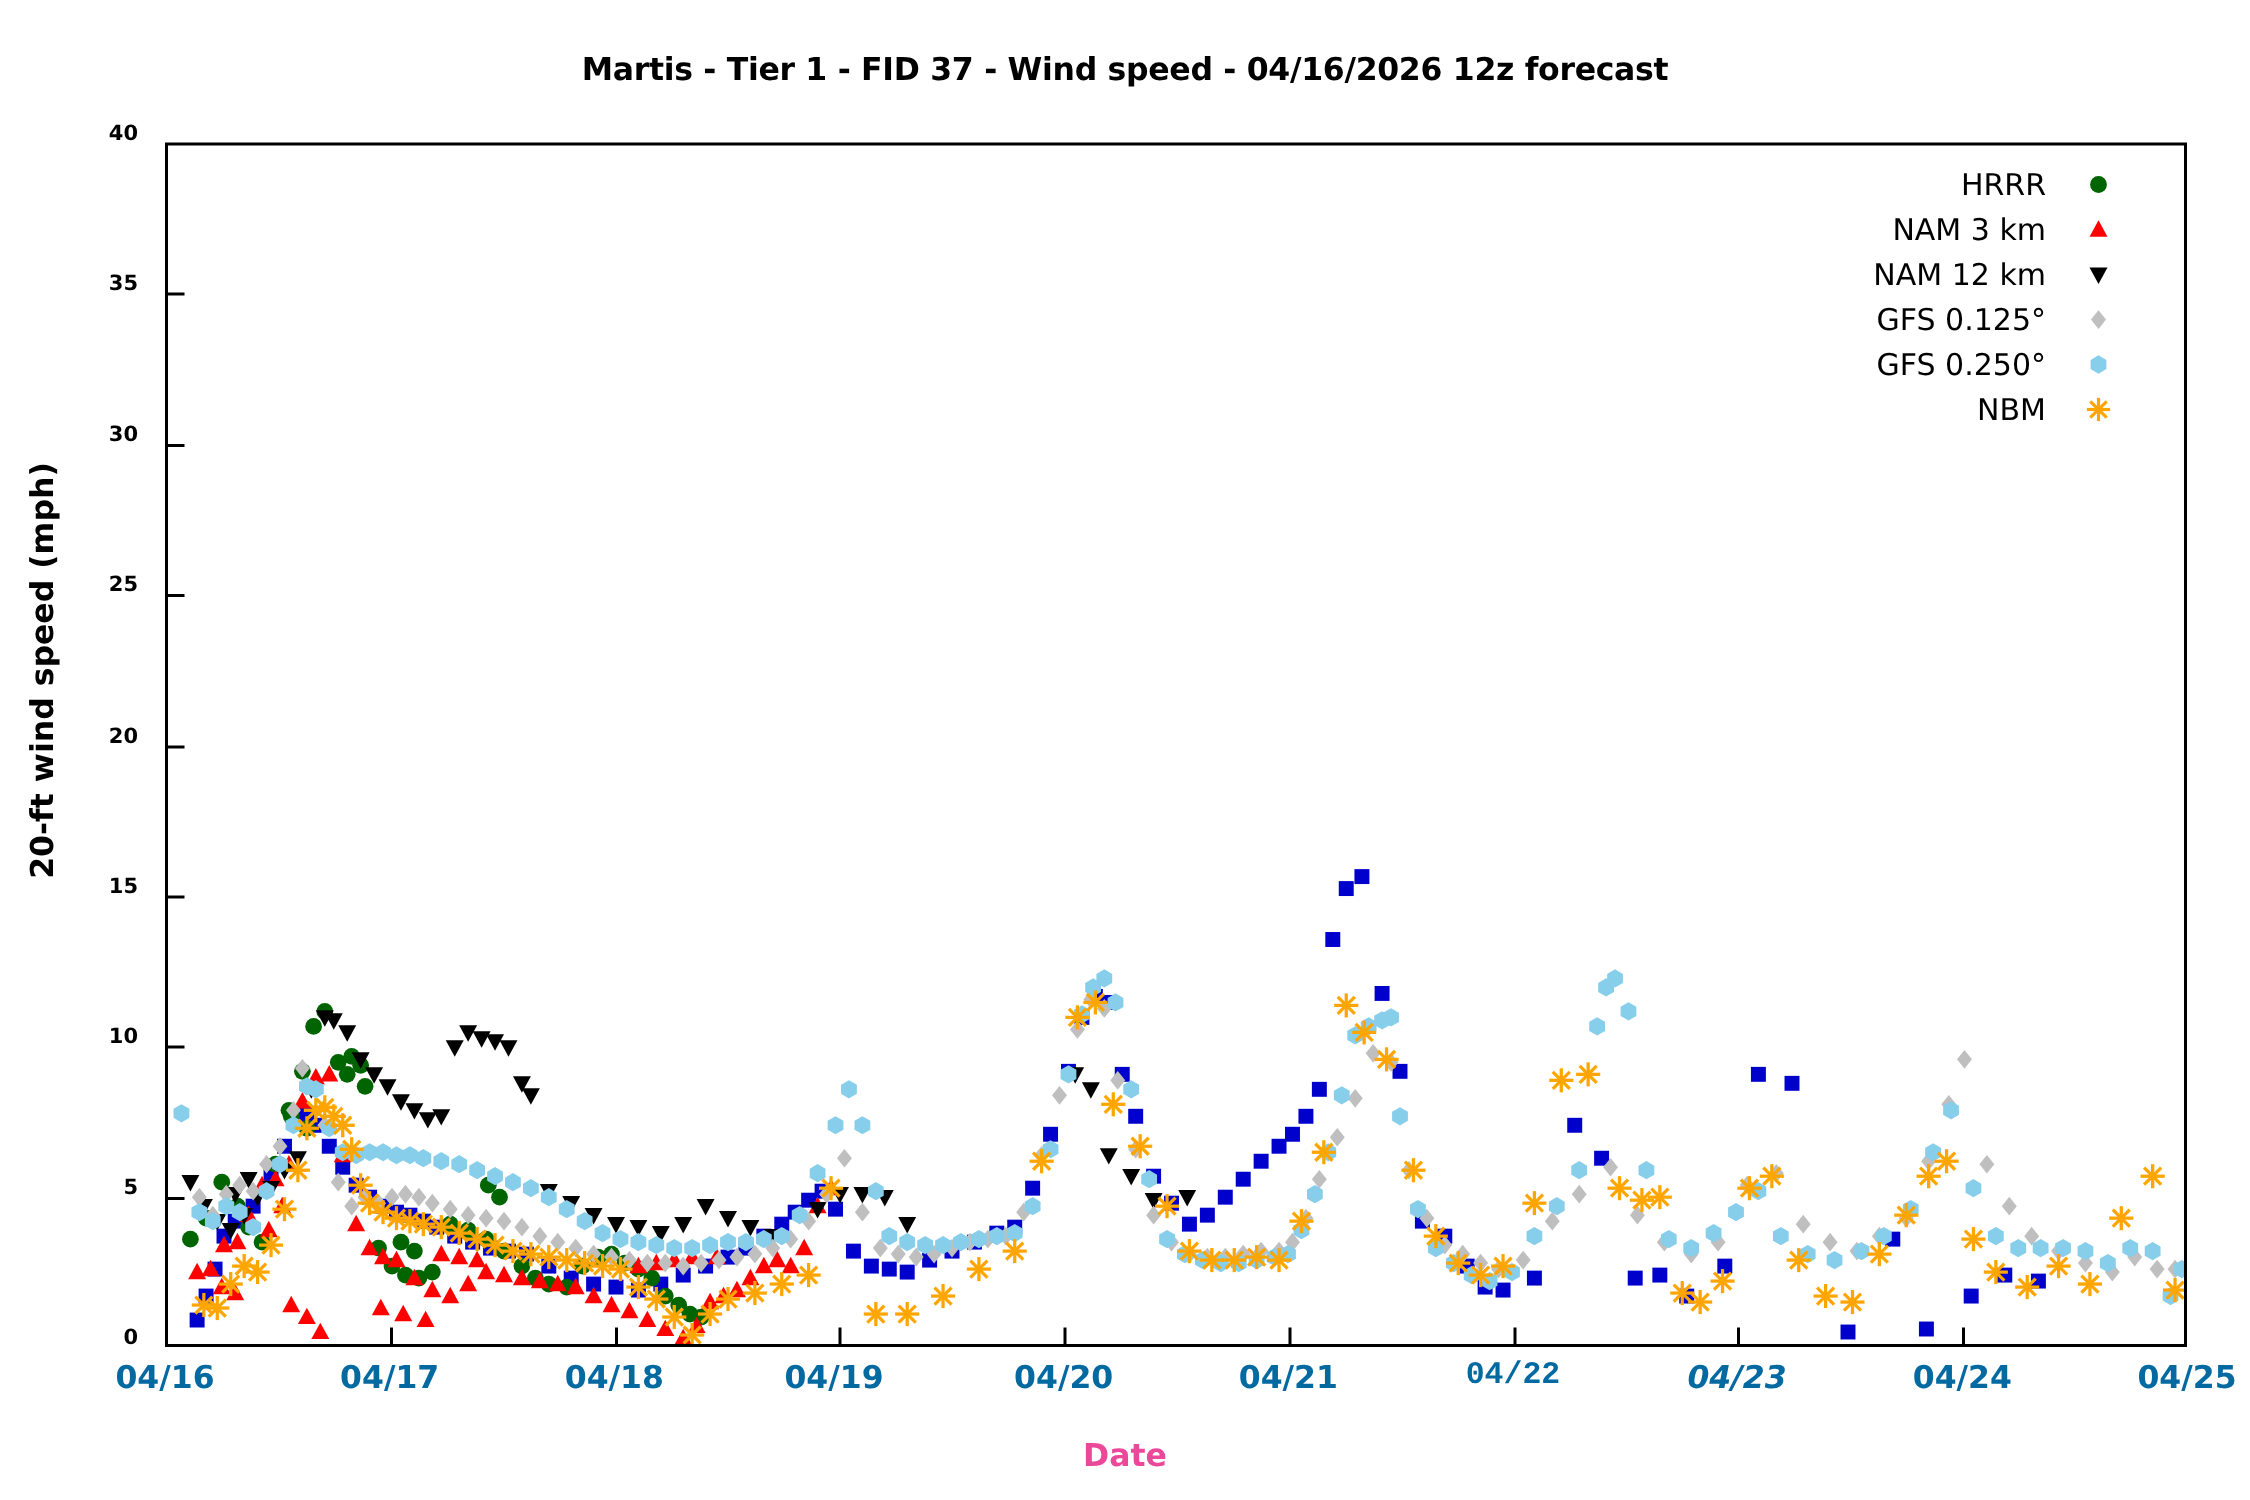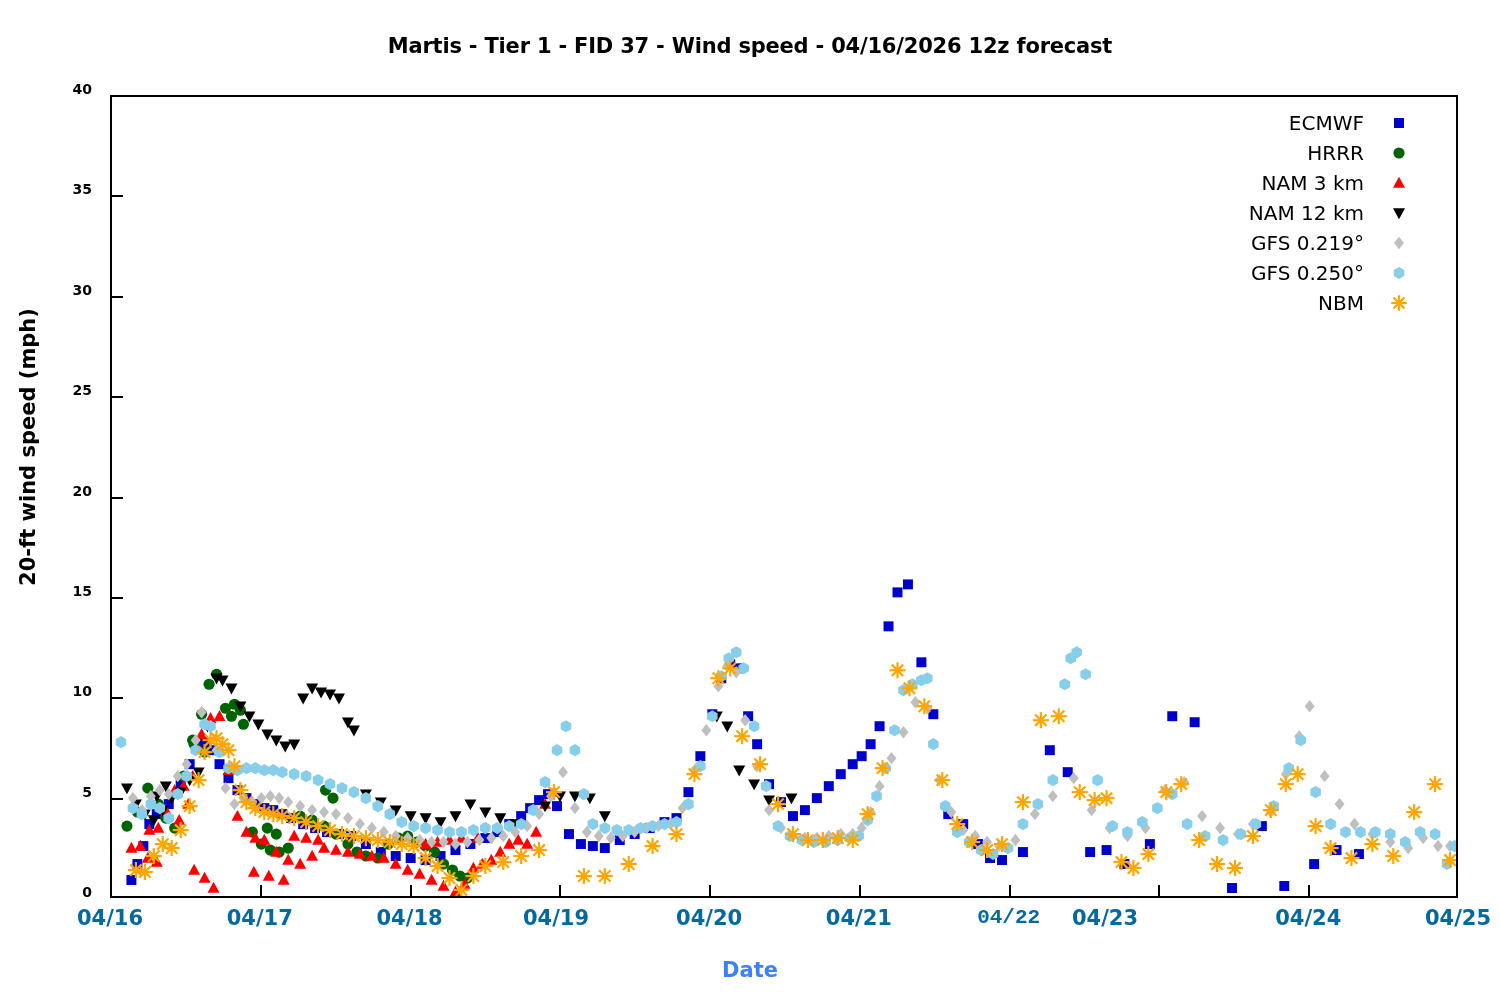--- a/index.html
+++ b/index.html
@@ -51,21 +51,21 @@
     left:-152px;top:435px;
     width:360px;
     text-align:center;
     font-size:21px;font-weight:bold;color:#000;
     transform:rotate(-90deg);
     transform-origin:center center;
   }
   #xlabel{
     position:absolute;left:0;top:958px;width:1500px;
     text-align:center;
-    font-size:21px;font-weight:bold;color:#3b82f6;
+    font-size:21px;font-weight:bold;color:#ec4899;
   }
 
   #legend{
     position:absolute;left:1150px;top:108px;
     width:260px;
   }
   .legend-row{
     display:flex;align-items:center;justify-content:flex-end;
     height:30px;
   }
@@ -1165,39 +1165,31 @@
       <div class="xtick-label" style="left: 349.556px;">04/18</div>
       <div class="xtick-mark" style="left: 409.556px;"></div>
       <div class="xtick-label" style="left: 496px;">04/19</div>
       <div class="xtick-mark" style="left: 559.333px;"></div>
       <div class="xtick-label" style="left: 649.111px;">04/20</div>
       <div class="xtick-mark" style="left: 709.111px;"></div>
       <div class="xtick-label" style="left: 798.889px;">04/21</div>
       <div class="xtick-mark" style="left: 858.889px;"></div>
       <div class="xtick-label" style="left: 948.667px; font-family: Liberation Mono, monospace;">04/22</div>
       <div class="xtick-mark" style="left: 1008.67px;"></div>
-      <div class="xtick-label" style="left: 1045px;">04/23</div>
+      <div class="xtick-label" style="left: 1098px; font-style: italic;">04/23</div>
       <div class="xtick-mark" style="left: 1158.44px;"></div>
       <div class="xtick-label" style="left: 1248.22px;">04/24</div>
       <div class="xtick-mark" style="left: 1308.22px;"></div>
       <div class="xtick-label" style="left: 1398px;">04/25</div>
     </div>
 
   <div id="ylabel">20-ft wind speed (mph)</div>
   <div id="xlabel">Date</div>
 
   <div id="legend">
-      <div class="legend-row">
-        <div class="legend-label">ECMWF</div>
-        <div class="legend-marker">
-          <svg width="22" height="22" viewBox="0 0 22 22">
-            <rect x="6" y="6" width="10" height="10" fill="#0000CC"></rect>
-          </svg>
-        </div>
-      </div>
       <div class="legend-row">
         <div class="legend-label">HRRR</div>
         <div class="legend-marker">
           <svg width="22" height="22" viewBox="0 0 22 22">
             <circle cx="11" cy="11" r="5.6000000000000005" fill="#006400"></circle>
           </svg>
         </div>
       </div>
       <div class="legend-row">
         <div class="legend-label">NAM 3 km</div>
@@ -1209,21 +1201,21 @@
       </div>
       <div class="legend-row">
         <div class="legend-label">NAM 12 km</div>
         <div class="legend-marker">
           <svg width="22" height="22" viewBox="0 0 22 22">
             <polygon points="11,17.25 5,6.25 17,6.25" fill="#000000"></polygon>
           </svg>
         </div>
       </div>
       <div class="legend-row">
-        <div class="legend-label">GFS 0.219°</div>
+        <div class="legend-label">GFS 0.125°</div>
         <div class="legend-marker">
           <svg width="22" height="22" viewBox="0 0 22 22">
             <polygon points="11,4.75 16,11 11,17.25 6,11" fill="#BFBFBF"></polygon>
           </svg>
         </div>
       </div>
       <div class="legend-row">
         <div class="legend-label">GFS 0.250°</div>
         <div class="legend-marker">
           <svg width="22" height="22" viewBox="0 0 22 22">

